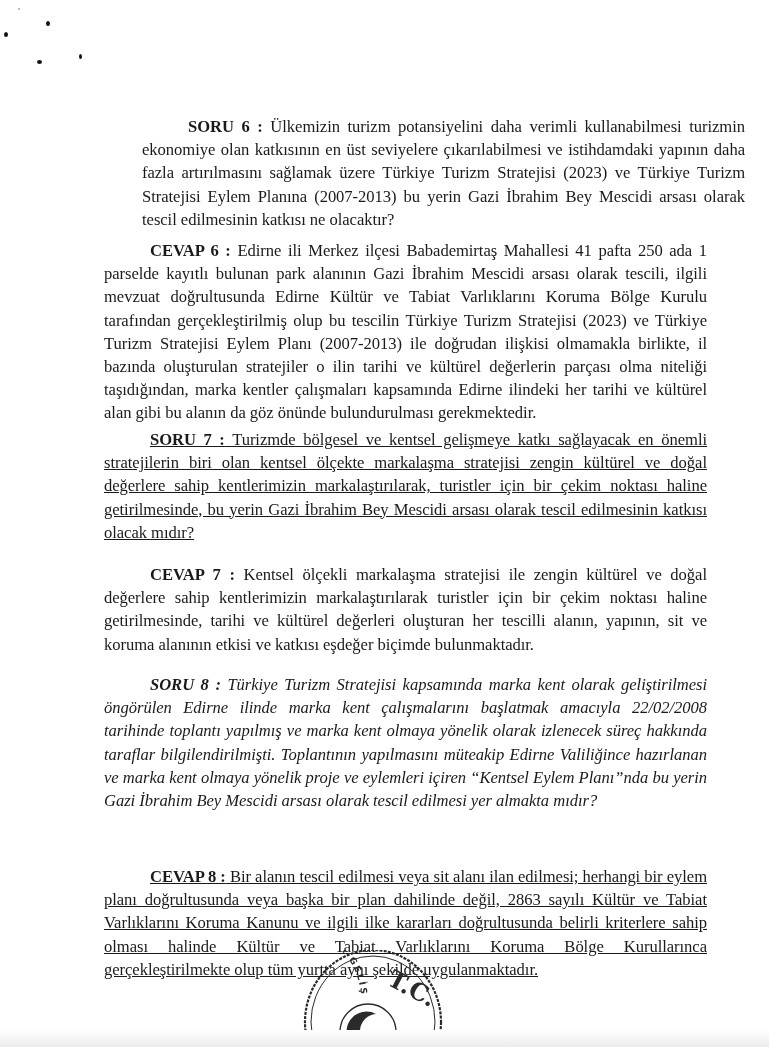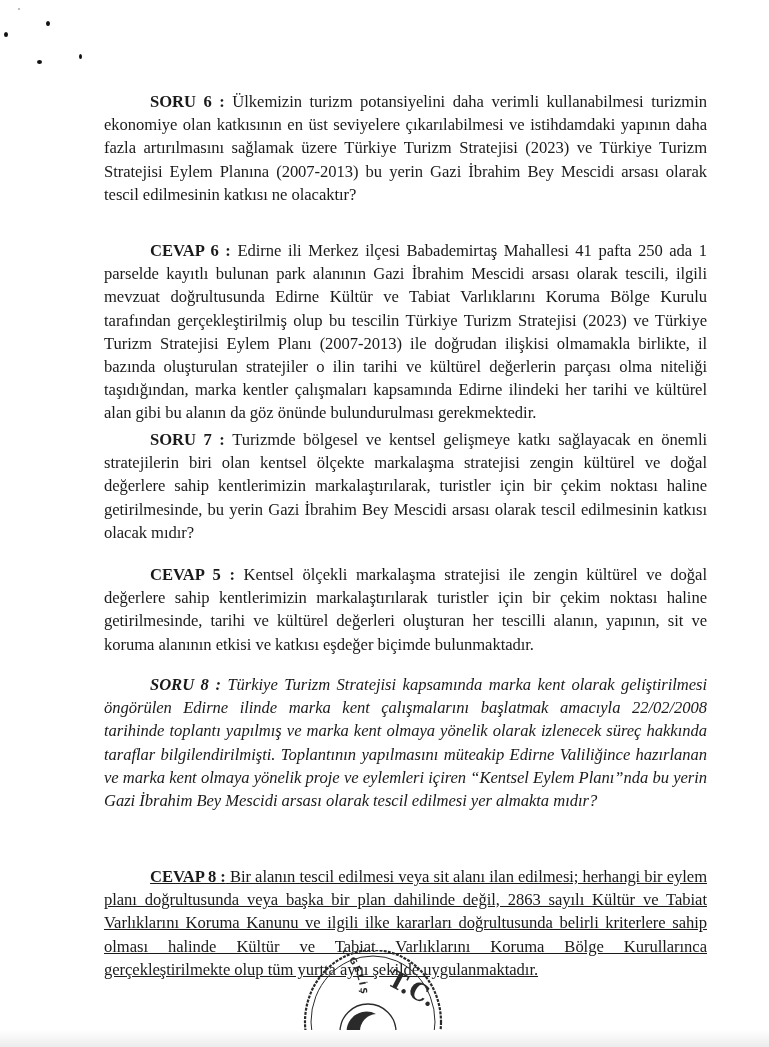--- a/index.html
+++ b/index.html
@@ -70,34 +70,34 @@
 <div class="page">
 
   <div class="speck" style="left:46px;top:21px;width:4px;height:5px;"></div>
   <div class="speck" style="left:4px;top:32px;width:4px;height:5px;"></div>
   <div class="speck" style="left:37px;top:60px;width:5px;height:4px;"></div>
   <div class="speck" style="left:79px;top:54px;width:3px;height:5px;"></div>
   <div class="speck" style="left:18px;top:8px;width:2px;height:2px;background:#aaa;"></div>
 
   <div class="content" style="top:0;">
 
-    <p class="para" style="top:90px;">
+    <p class="para" style="top:115px;margin-left:38px;">
       <span class="label">SORU 6 :</span><span> Ülkemizin turizm potansiyelini daha verimli kullanabilmesi turizmin ekonomiye olan katkısının en üst seviyelere çıkarılabilmesi ve istihdamdaki yapının daha fazla artırılmasını sağlamak üzere Türkiye Turizm Stratejisi (2023) ve Türkiye Turizm Stratejisi Eylem Planına (2007-2013) bu yerin Gazi İbrahim Bey Mescidi arsası olarak tescil edilmesinin katkısı ne olacaktır?</span>
     </p>
 
     <p class="para" style="top:239px;">
       <span class="label">CEVAP 6 :</span><span> Edirne ili Merkez ilçesi Babademirtaş Mahallesi 41 pafta 250 ada 1 parselde kayıtlı bulunan park alanının Gazi İbrahim Mescidi arsası olarak tescili, ilgili mevzuat doğrultusunda Edirne Kültür ve Tabiat Varlıklarını Koruma Bölge Kurulu tarafından gerçekleştirilmiş olup bu tescilin Türkiye Turizm Stratejisi (2023) ve Türkiye Turizm Stratejisi Eylem Planı (2007-2013) ile doğrudan ilişkisi olmamakla birlikte, il bazında oluşturulan stratejiler o ilin tarihi ve kültürel değerlerin parçası olma niteliği taşıdığından, marka kentler çalışmaları kapsamında Edirne ilindeki her tarihi ve kültürel alan gibi bu alanın da göz önünde bulundurulması gerekmektedir.</span>
     </p>
 
-    <p class="para" style="top:428px;">
+    <p class="para" style="top:428px;text-decoration:underline;">
       <span class="label">SORU 7 :</span><span> Turizmde bölgesel ve kentsel gelişmeye katkı sağlayacak en önemli stratejilerin biri olan kentsel ölçekte markalaşma stratejisi zengin kültürel ve doğal değerlere sahip kentlerimizin markalaştırılarak, turistler için bir çekim noktası haline getirilmesinde, bu yerin Gazi İbrahim Bey Mescidi arsası olarak tescil edilmesinin katkısı olacak mıdır?</span>
     </p>
 
     <p class="para" style="top:563px;">
-      <span class="label">CEVAP 5 :</span><span> Kentsel ölçekli markalaşma stratejisi ile zengin kültürel ve doğal değerlere sahip kentlerimizin markalaştırılarak turistler için bir çekim noktası haline getirilmesinde, tarihi ve kültürel değerleri oluşturan her tescilli alanın, yapının, sit ve koruma alanının etkisi ve katkısı eşdeğer biçimde bulunmaktadır.</span>
+      <span class="label">CEVAP 7 :</span><span> Kentsel ölçekli markalaşma stratejisi ile zengin kültürel ve doğal değerlere sahip kentlerimizin markalaştırılarak turistler için bir çekim noktası haline getirilmesinde, tarihi ve kültürel değerleri oluşturan her tescilli alanın, yapının, sit ve koruma alanının etkisi ve katkısı eşdeğer biçimde bulunmaktadır.</span>
     </p>
 
     <p class="para" style="top:673px;font-style:italic;">
       <span class="label">SORU 8 :</span><span> Türkiye Turizm Stratejisi kapsamında marka kent olarak geliştirilmesi öngörülen Edirne ilinde marka kent çalışmalarını başlatmak amacıyla 22/02/2008 tarihinde toplantı yapılmış ve marka kent olmaya yönelik olarak izlenecek süreç hakkında taraflar bilgilendirilmişti. Toplantının yapılmasını müteakip Edirne Valiliğince hazırlanan ve marka kent olmaya yönelik proje ve eylemleri içiren “Kentsel Eylem Planı”nda bu yerin Gazi İbrahim Bey Mescidi arsası olarak tescil edilmesi yer almakta mıdır?</span>
     </p>
 
     <p class="para" style="top:865px;text-decoration:underline;">
       <span class="label">CEVAP 8 :</span><span> Bir alanın tescil edilmesi veya sit alanı ilan edilmesi; herhangi bir eylem planı doğrultusunda veya başka bir plan dahilinde değil, 2863 sayılı Kültür ve Tabiat Varlıklarını Koruma Kanunu ve ilgili ilke kararları doğrultusunda belirli kriterlere sahip olması halinde Kültür ve Tabiat Varlıklarını Koruma Bölge Kurullarınca gerçekleştirilmekte olup tüm yurtta aynı şekilde uygulanmaktadır.</span>
     </p>
   </div>

